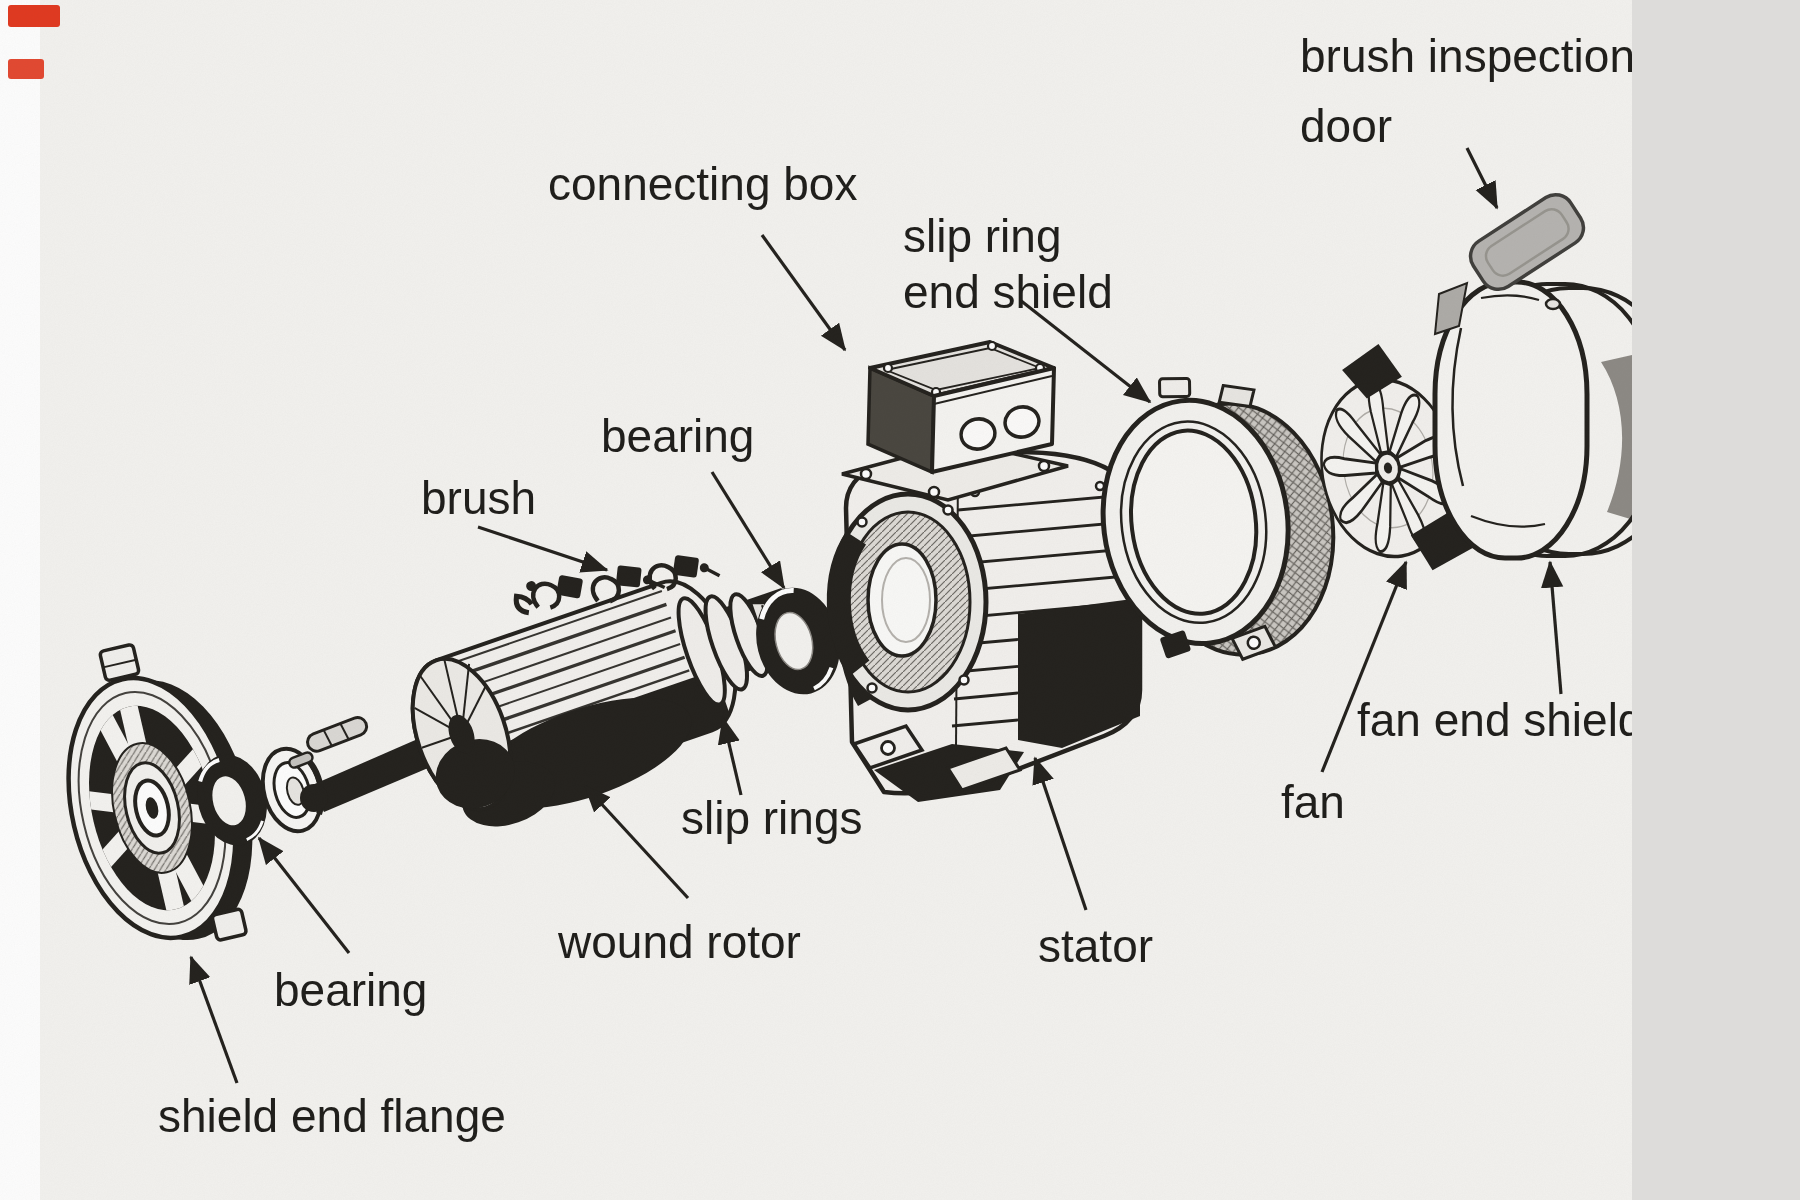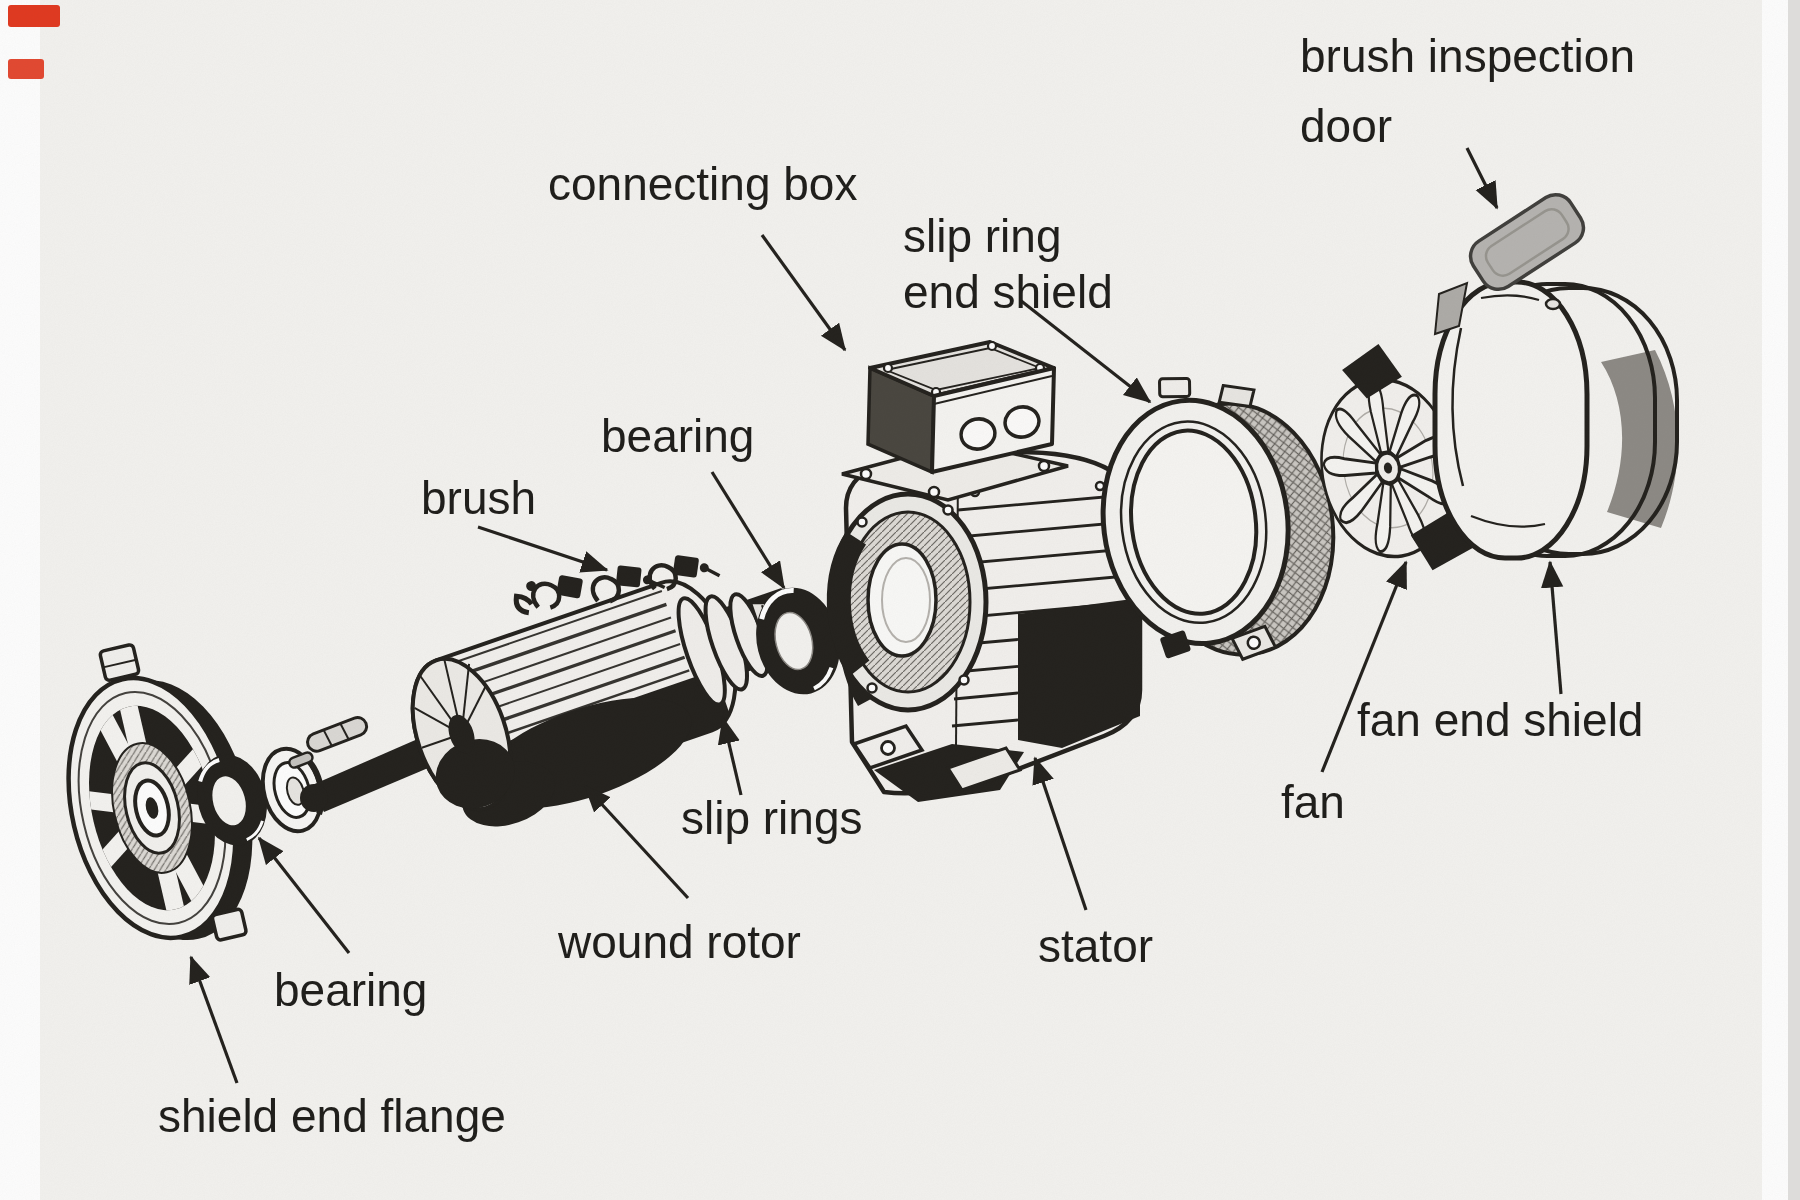--- a/index.html
+++ b/index.html
@@ -1,16 +1,16 @@
 <!DOCTYPE html>
 <html><head>
 <meta charset="utf-8">
 <style>
   html,body{margin:0;padding:0;background:#dddcda;}
-  .stage{position:relative;width:1788px;height:1200px;background:#f4f3f0;overflow:hidden;
+  .stage{position:relative;width:1632px;height:1200px;background:#f4f3f0;overflow:hidden;
          font-family:"Liberation Sans",sans-serif;text-align:center;}
   .stage svg{position:absolute;left:0;top:0;width:1800px;height:1200px;display:block;}
   text.lbl{font-family:"Liberation Sans",sans-serif;font-size:46px;fill:#1e1d1a;}
 </style>
 </head>
 <body>
 
 <div class="stage">
 <svg viewBox="0 0 1800 1200">
   <defs>

